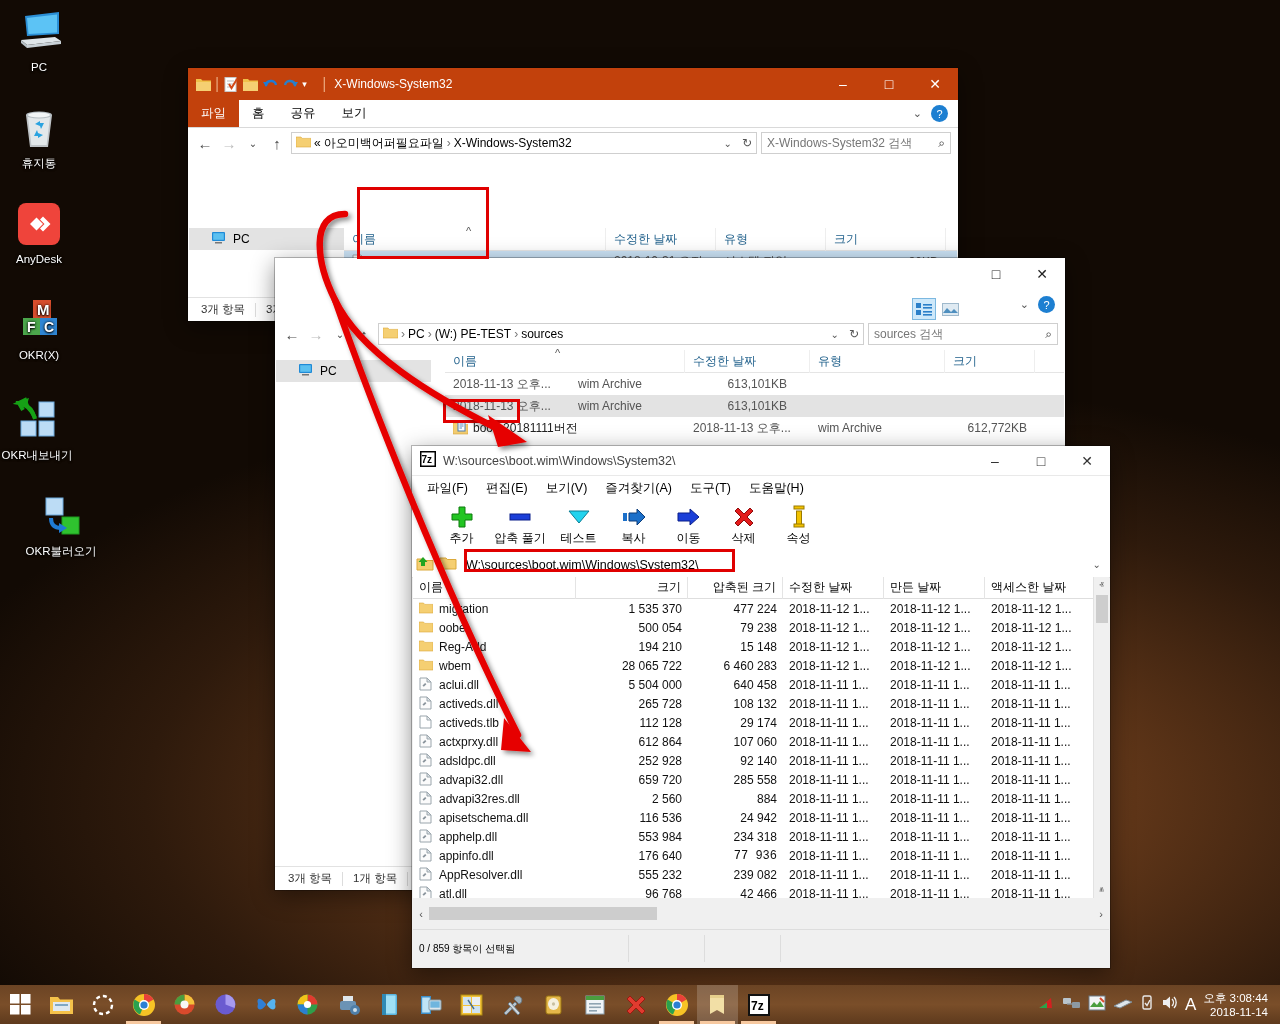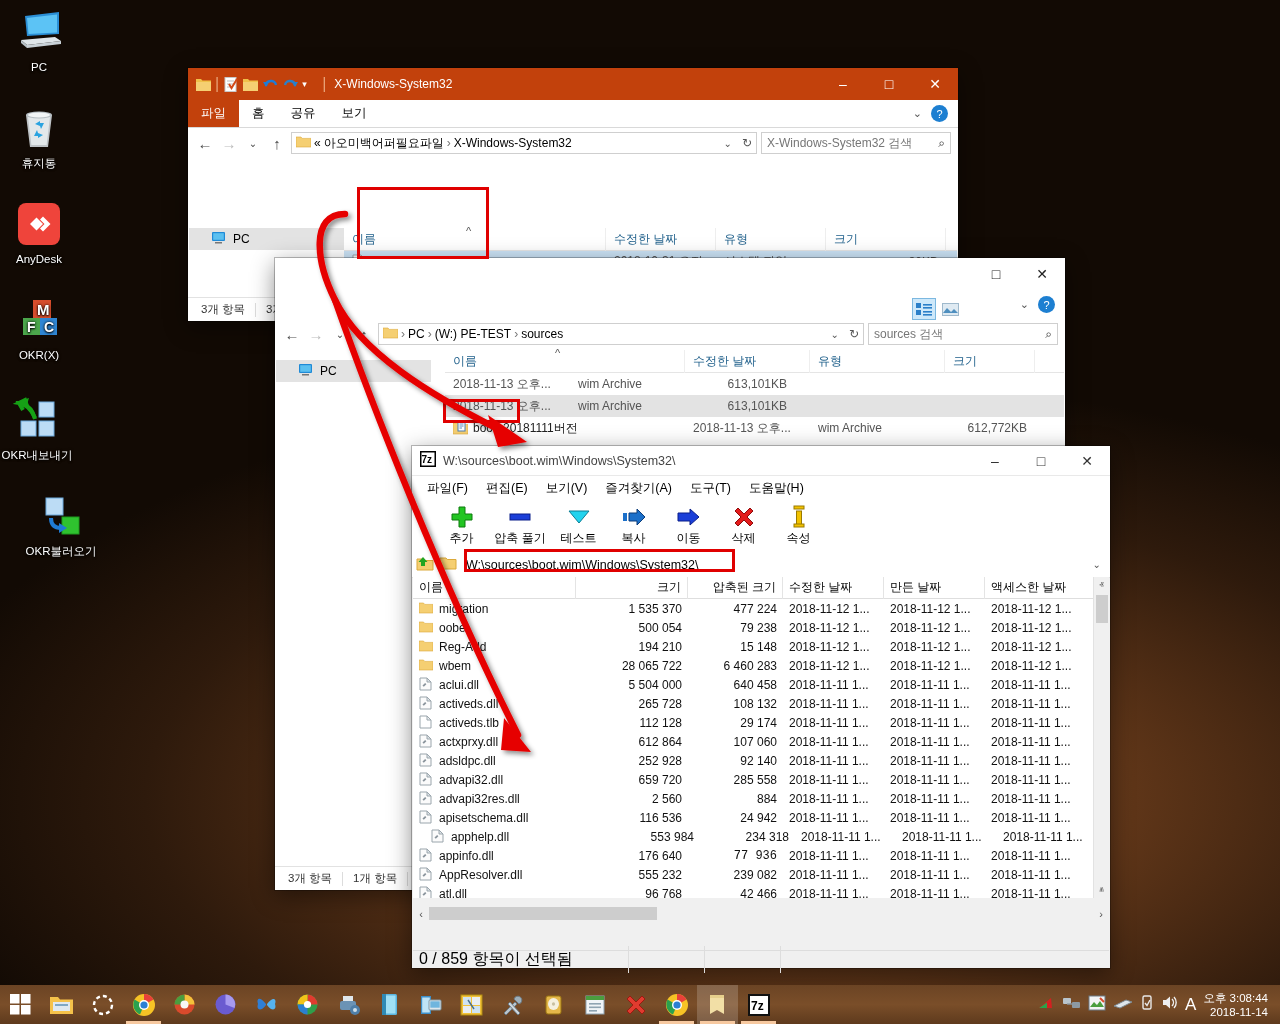--- a/index.html
+++ b/index.html
@@ -722,21 +722,21 @@
                 </svg></span>
               <span>apisetschema.dll</span>
             </div>
             <div style="width:112px;" class="num">116 536</div>
             <div style="width:95px;" class="num">24 942</div>
             <div style="width:101px;">2018-11-11 1...</div>
             <div style="width:101px;">2018-11-11 1...</div>
             <div style="width:101px;">2018-11-11 1...</div>
           </div>
           <div class="sz-row">
-            <div style="width:163px;margin-left:12px;">
+            <div style="width:163px;">
               <span class="fileicon"><svg width="13" height="14" viewBox="0 0 13 14">
                   <path d="M1 1 h7 l4 4 v8 H1 Z" fill="#fbfbfb" stroke="#9aa5ac"></path>
                   <path d="M8 1 l4 4 h-4 Z" fill="#dfe5e9" stroke="#9aa5ac"></path>
                   <path d="M3.5 8.5 l2.6 -2.6 l1.3 1.3 l-2.6 2.6 Z" fill="#8a949c"></path>
                 </svg></span>
               <span>apphelp.dll</span>
             </div>
             <div style="width:112px;" class="num">553 984</div>
             <div style="width:95px;" class="num">234 318</div>
             <div style="width:101px;">2018-11-11 1...</div>
@@ -796,21 +796,21 @@
         <div style="position:absolute;bottom:0;left:0;right:0;height:16px;display:flex;align-items:center;justify-content:center;font-size:9px;color:#555;">ⱞ</div>
       </div>
     </div>
 
     <div style="position:absolute;left:1px;right:1px;bottom:46px;height:17px;background:#f0f0f0;display:flex;align-items:center;">
       <span style="width:16px;text-align:center;font-size:11px;color:#555;">‹</span>
       <div style="width:228px;height:13px;background:#cdcdcd;"></div>
       <span style="margin-left:auto;width:16px;text-align:center;font-size:11px;color:#555;">›</span>
     </div>
 
-    <div style="position:absolute;left:1px;right:1px;bottom:1px;height:17px;background:#f0f0f0;border-top:1px solid #ddd;display:flex;align-items:center;font-size:16px;">
+    <div style="position:absolute;left:1px;right:1px;bottom:1px;height:38px;background:#f0f0f0;border-top:1px solid #ddd;display:flex;align-items:center;font-size:10px;">
       <div style="width:215px;padding-left:6px;">0 / 859 항목이 선택됨</div>
       <div style="width:1px;height:27px;background:#ddd;"></div>
       <div style="width:75px;"></div>
       <div style="width:1px;height:27px;background:#ddd;"></div>
       <div style="width:75px;"></div>
       <div style="width:1px;height:27px;background:#ddd;"></div>
     </div>
   </div>
 
   <div class="redbox" style="left:357px; top:187px; width:132px; height:72px;"></div>

